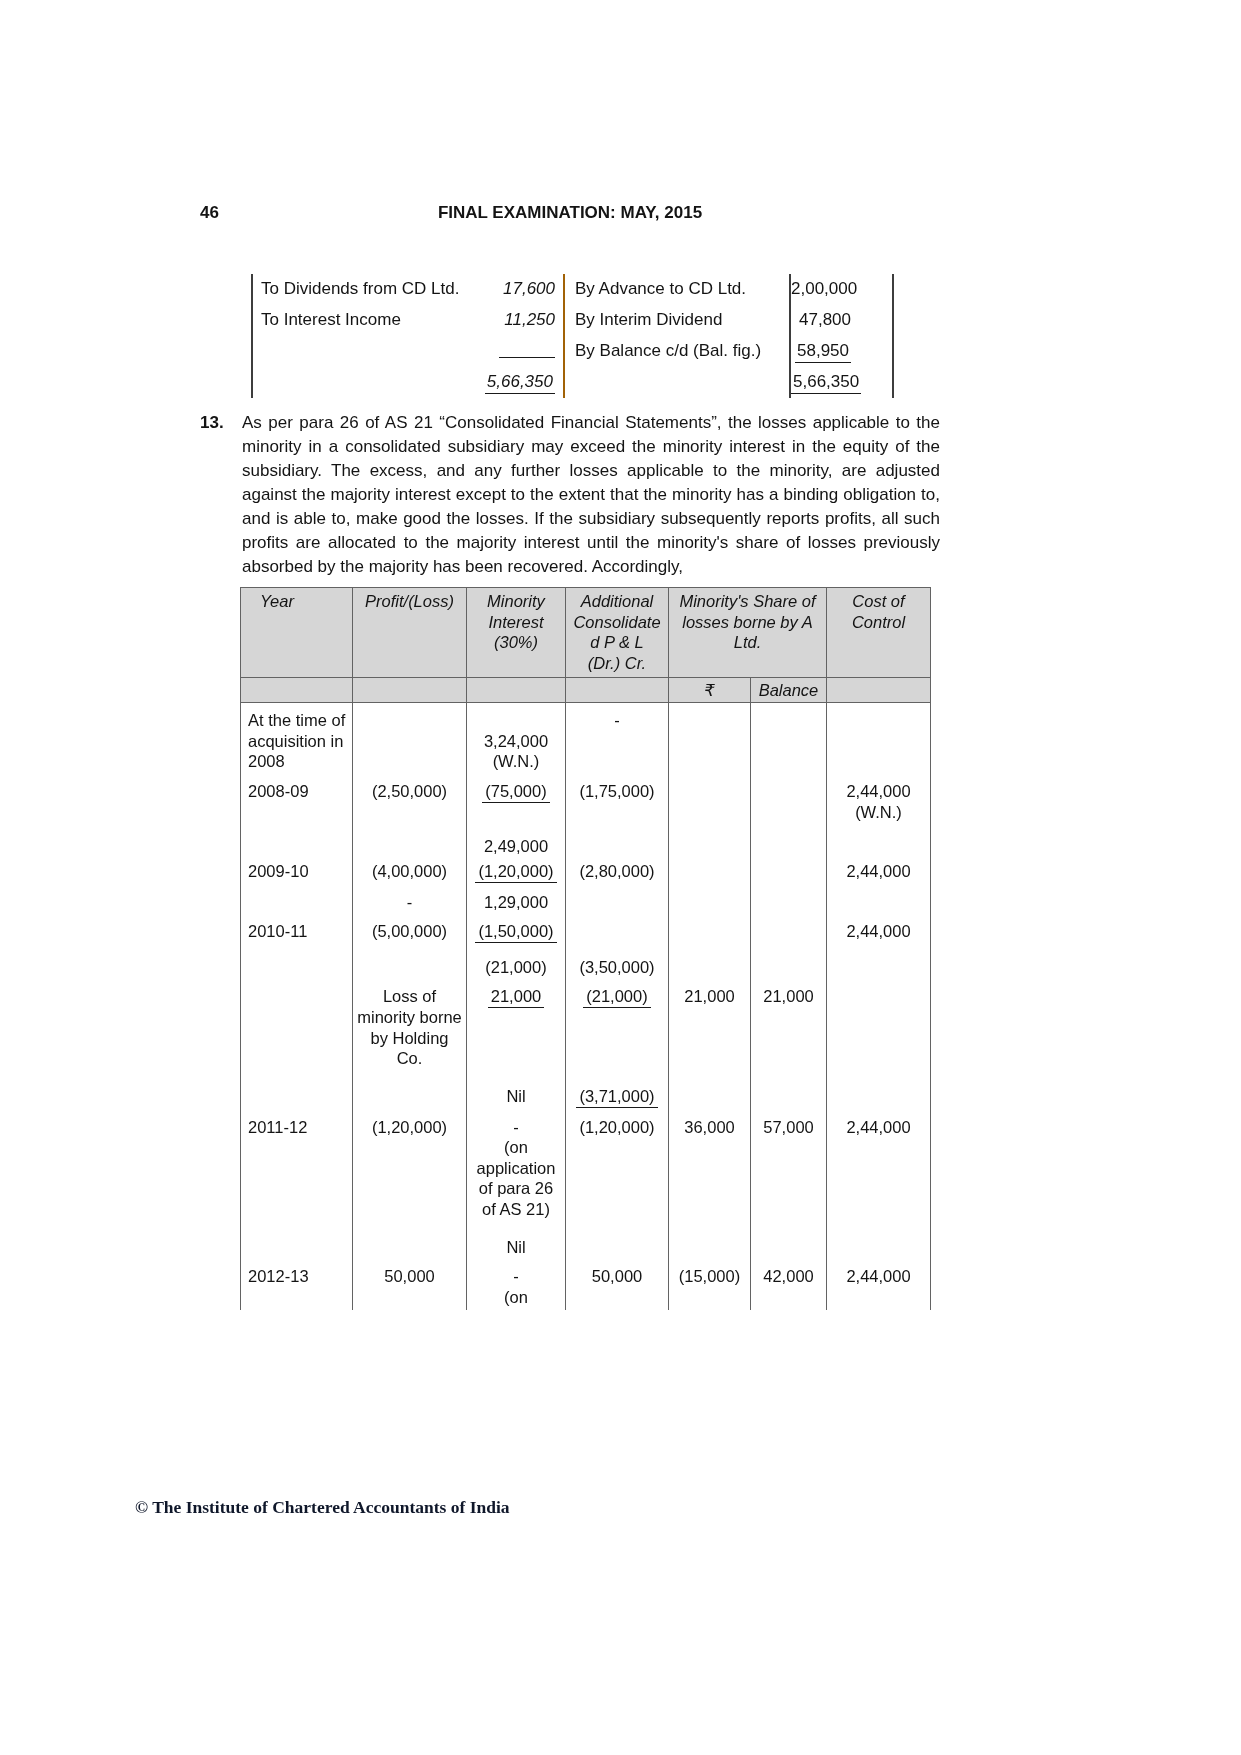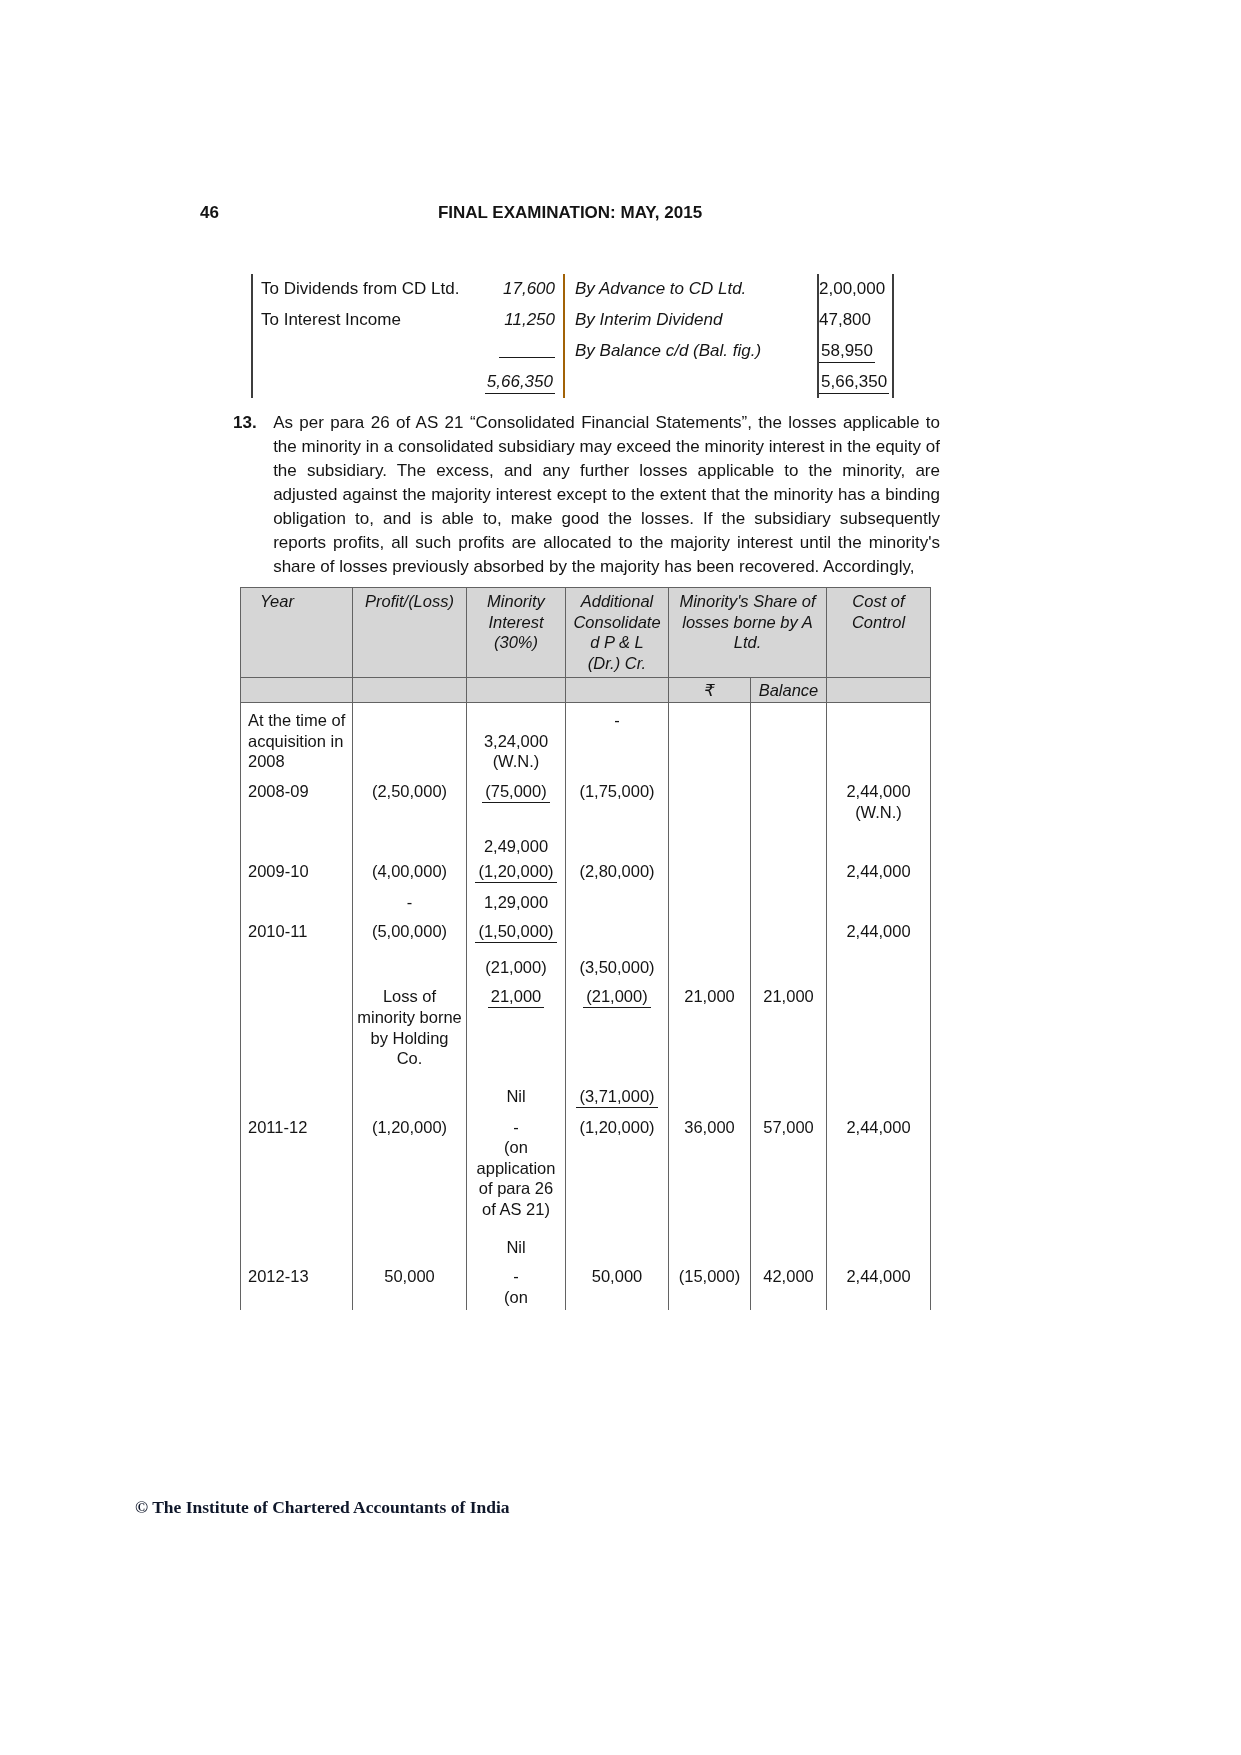--- a/index.html
+++ b/index.html
@@ -16,28 +16,28 @@
   .headtitle{ position:absolute; left:50%; top:0; transform:translateX(-50%); white-space:nowrap; }
 
   
   .ledger {
     margin:48px 0 0 51px; width:643px; font-size:17px;
     border-left:2px solid #3d3d3d; border-right:2px solid #3d3d3d;
   }
   .lrow { display:flex; align-items:stretch; height:31px; }
   .ldp { width:226px; padding:5px 4px 0 8px;  text-align:left; }
   .lda { width:86px;  padding:5px 8px 0 0;   text-align:right; border-right:2px solid #a16207;font-style:italic; }
-  .lcp { width:252px; padding:5px 4px 0 10px; text-align:left;font-style:italic; }
-  .lca { width:67px;  padding:5px 5px 0 0;   text-align:left; }
+  .lcp { width:224px; padding:5px 4px 0 10px; text-align:left; }
+  .lca { width:67px;  padding:5px 5px 0 0;   text-align:right; }
   .lca { border-left:2px solid #3d3d3d; }
   .u    { display:inline-block; border-bottom:1.5px solid #1a1a1a; padding:0 2px 1px 2px; }
   .rule { display:inline-block; width:56px; height:17px; border-bottom:1.5px solid #1a1a1a; }
 
   
-  .para { display:flex; margin-top:13px; font-size:17px; line-height:24px;margin-left:33px; }
+  .para { display:flex; margin-top:13px; font-size:17px; line-height:24px; }
   .paranum  { width:42px; font-weight:bold; }
   .paratext { width:698px; text-align:justify; }
 
   
   table.main {
     border-collapse:collapse; table-layout:fixed; margin:8px 0 0 40px; width:690px;
     font-size:16.5px; line-height:1.25;
   }
   table.main th {
     background:#d6d6d6; border:1px solid #636363; font-style:italic; font-weight:normal;

